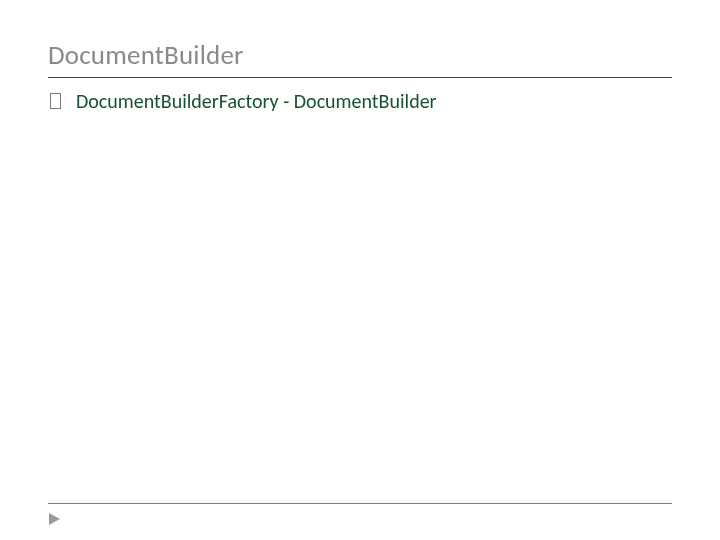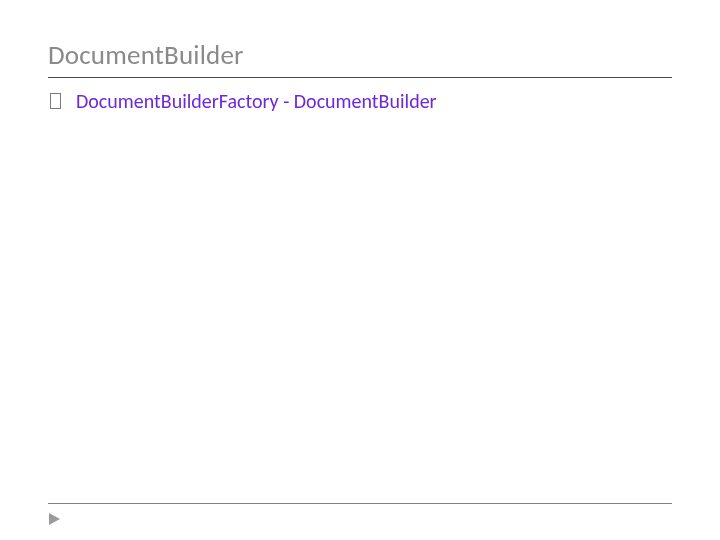--- a/index.html
+++ b/index.html
@@ -57,21 +57,21 @@
       justify-content: center;
     }
     .bullet-marker-box {
       width: 11px;
       height: 16px;
       border: 1px solid #7a7a7a;
       background: #ffffff;
     }
     .bullet-text {
       font-size: 20px;
-      color: #6d28d9;
+      color: #14532d;
       font-weight: 400;
     }
     .footer-rule {
       position: absolute;
       left: 48px;
       right: 48px;
       bottom: 36px;
       border: none;
       border-top: 1px solid #808080;
     }

